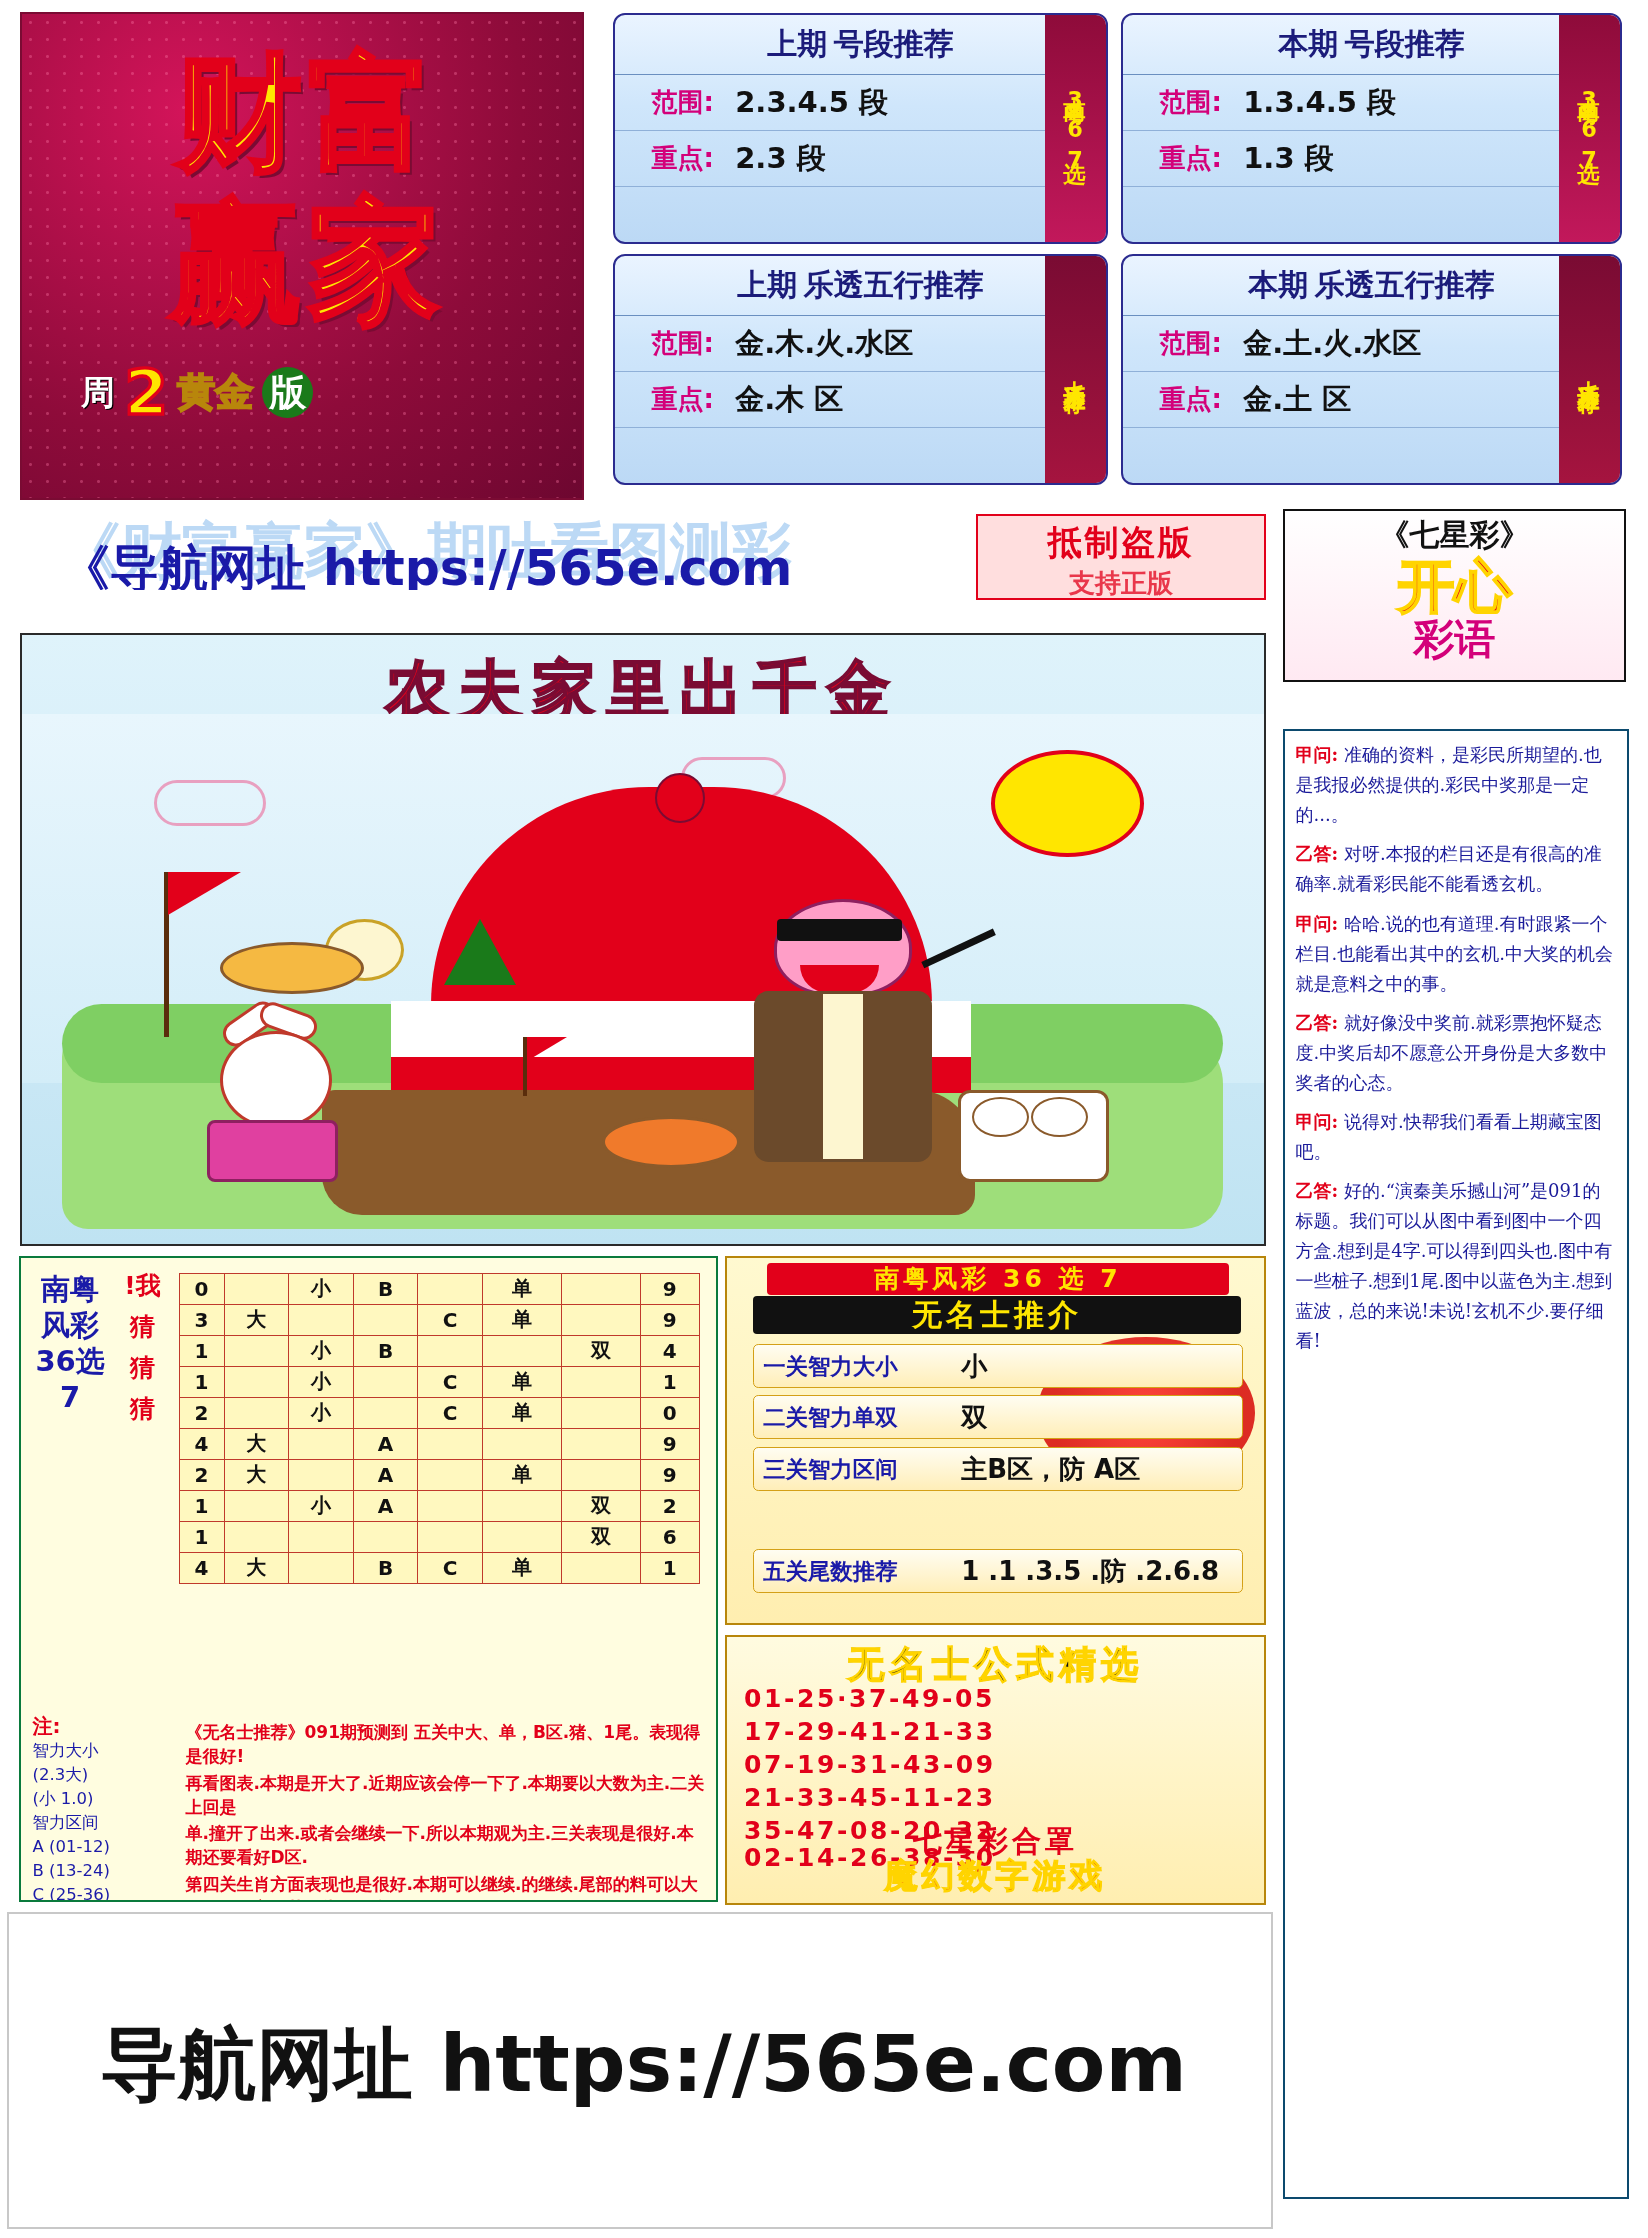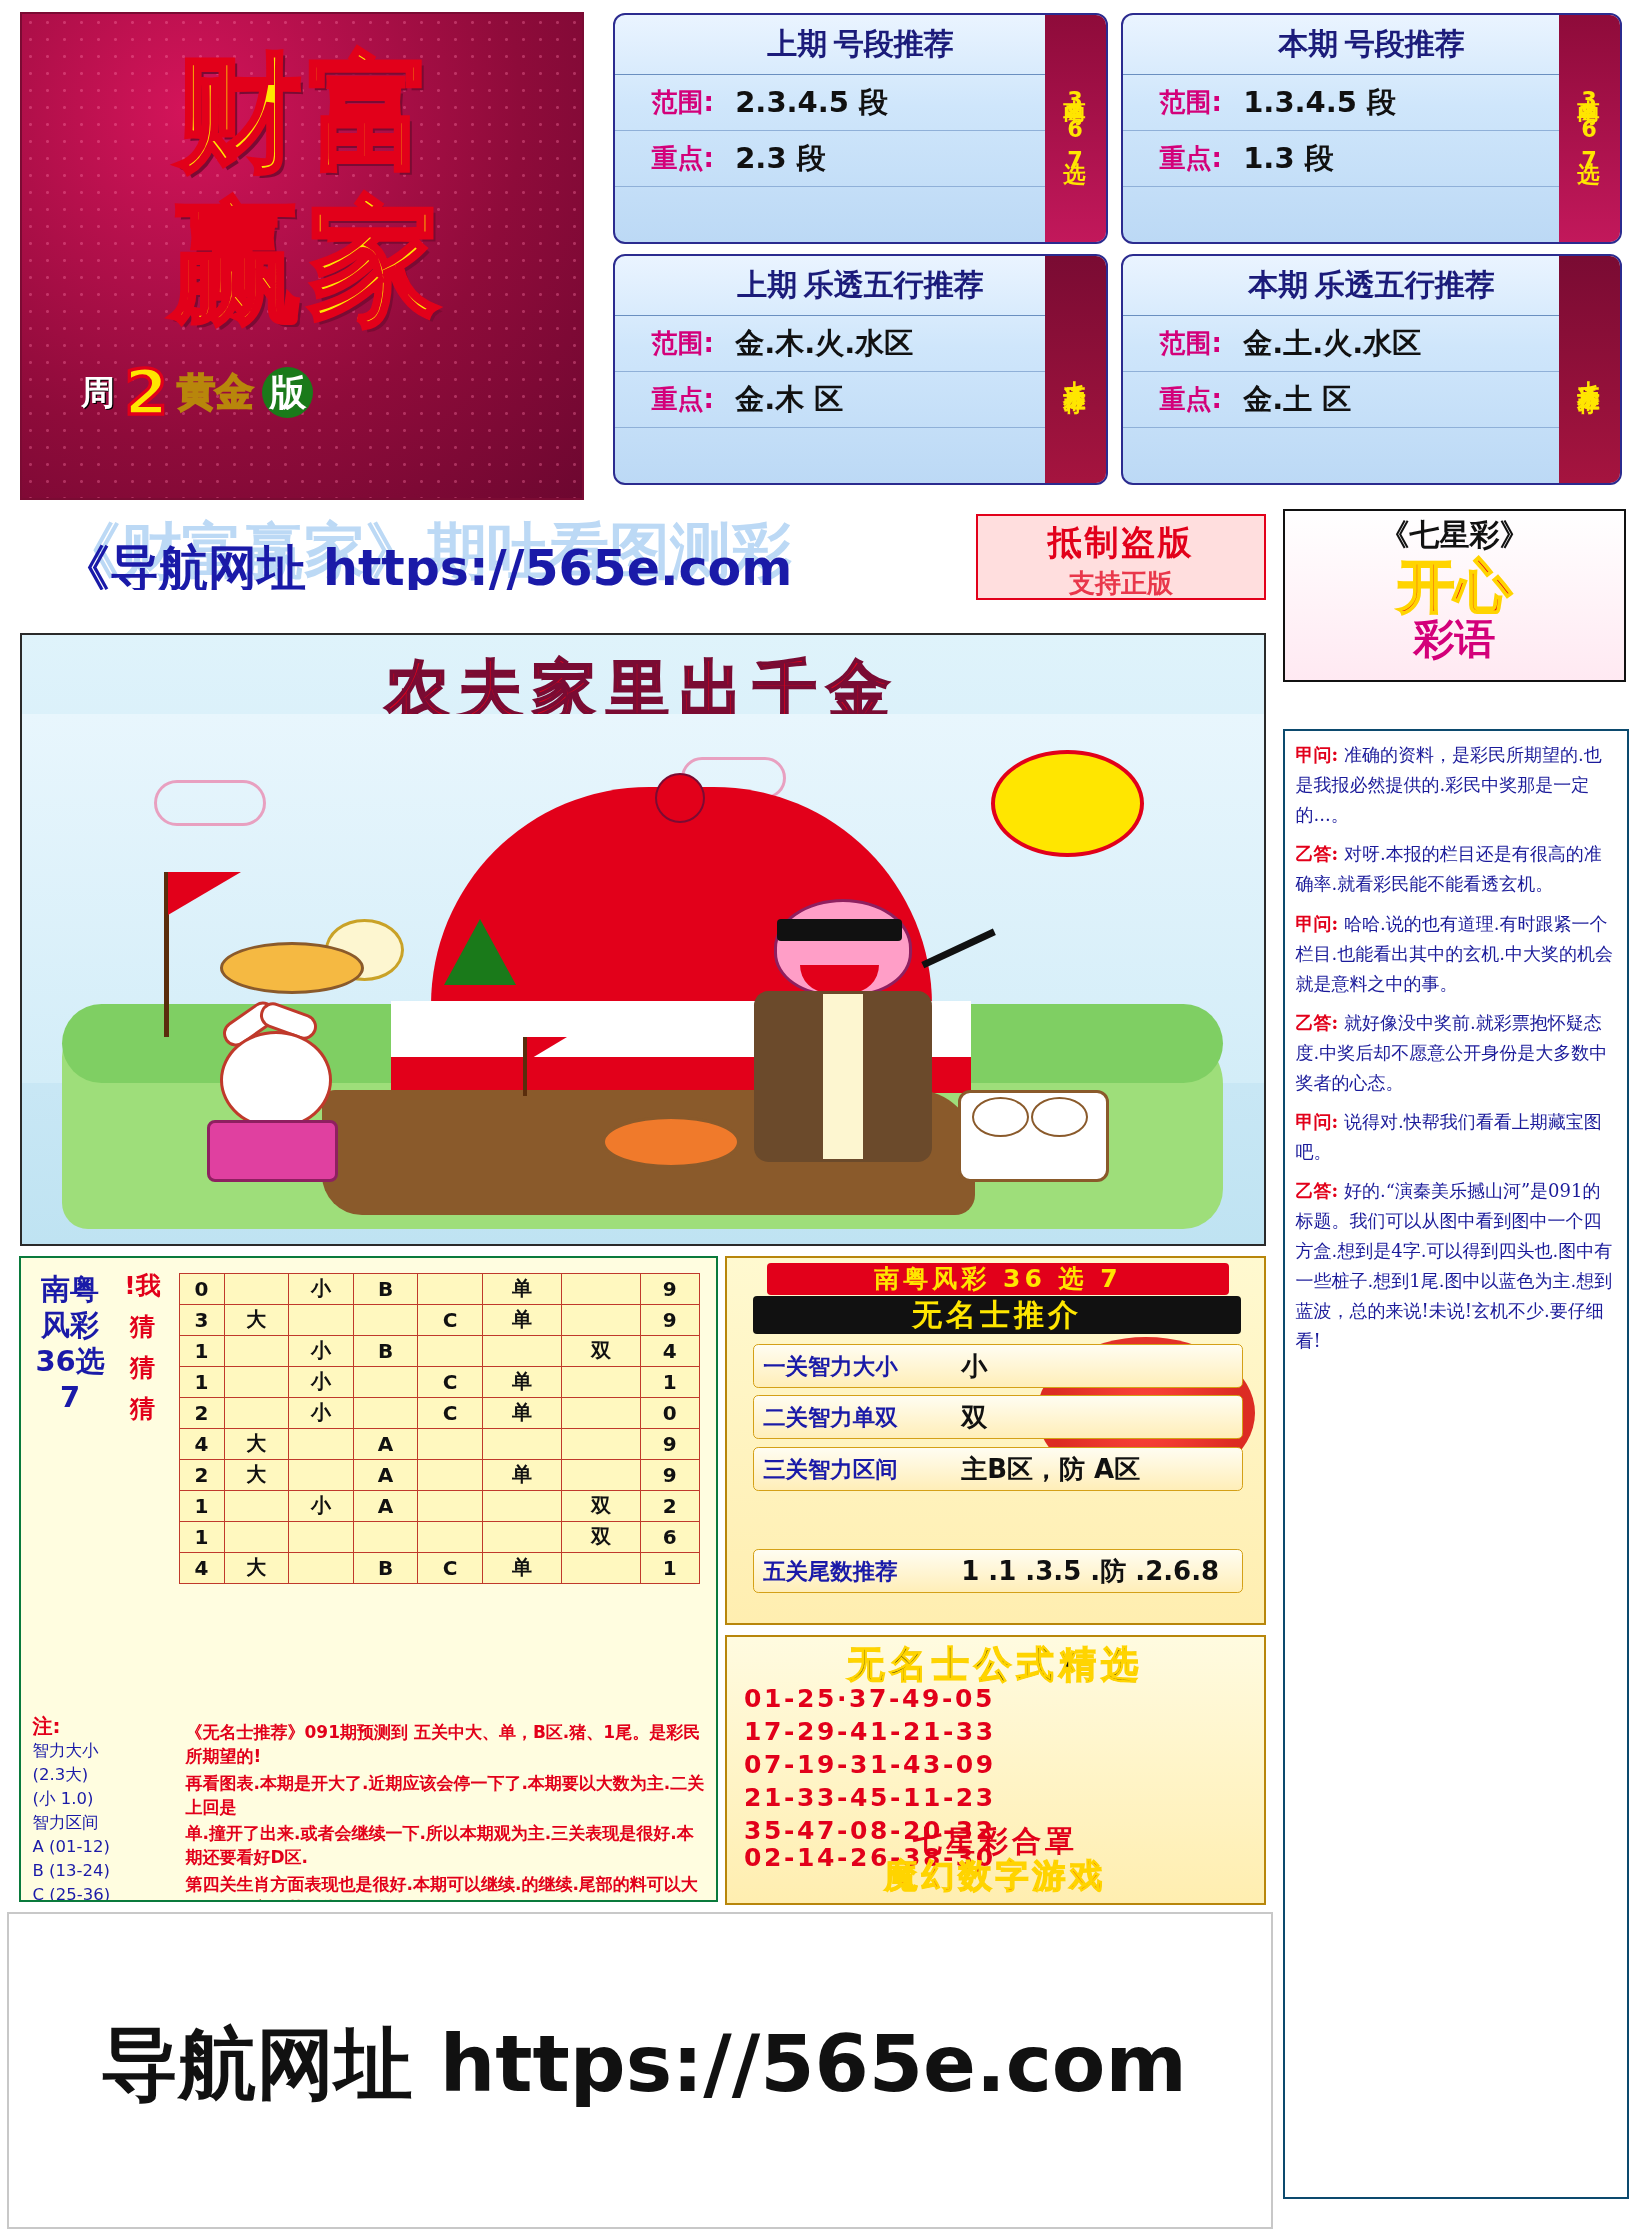--- a/index.html
+++ b/index.html
@@ -381,21 +381,21 @@
     <div>(2.3大)</div>
     <div>(小 1.0)</div>
     <div>智力区间</div>
     <div>A (01-12)</div>
     <div>B (13-24)</div>
     <div>C (25-36)</div>
 
   </div>
 
   <div class="abs" id="tb-para">
-    <p>《无名士推荐》091期预测到  五关中大、单，B区.猪、1尾。是彩民所期望的!</p>
+    <p>《无名士推荐》091期预测到  五关中大、单，B区.猪、1尾。表现得是很好!</p>
     <p>再看图表.本期是开大了.近期应该会停一下了.本期要以大数为主.二关上回是</p>
     <p>单.撞开了出来.或者会继续一下.所以本期观为主.三关表现是很好.本期还要看好D区.</p>
     <p>第四关生肖方面表现也是很好.本期可以继续.的继续.尾部的料可以大胆的跟。主攻范围头尾组合</p>
 
   </div>
 </div>
 
 <div class="abs" id="wuming">
   <div class="abs" id="wm-hdr1">南粤风彩 36 选 7</div>
   <div class="abs" id="wm-hdr2">无名士推介</div>

